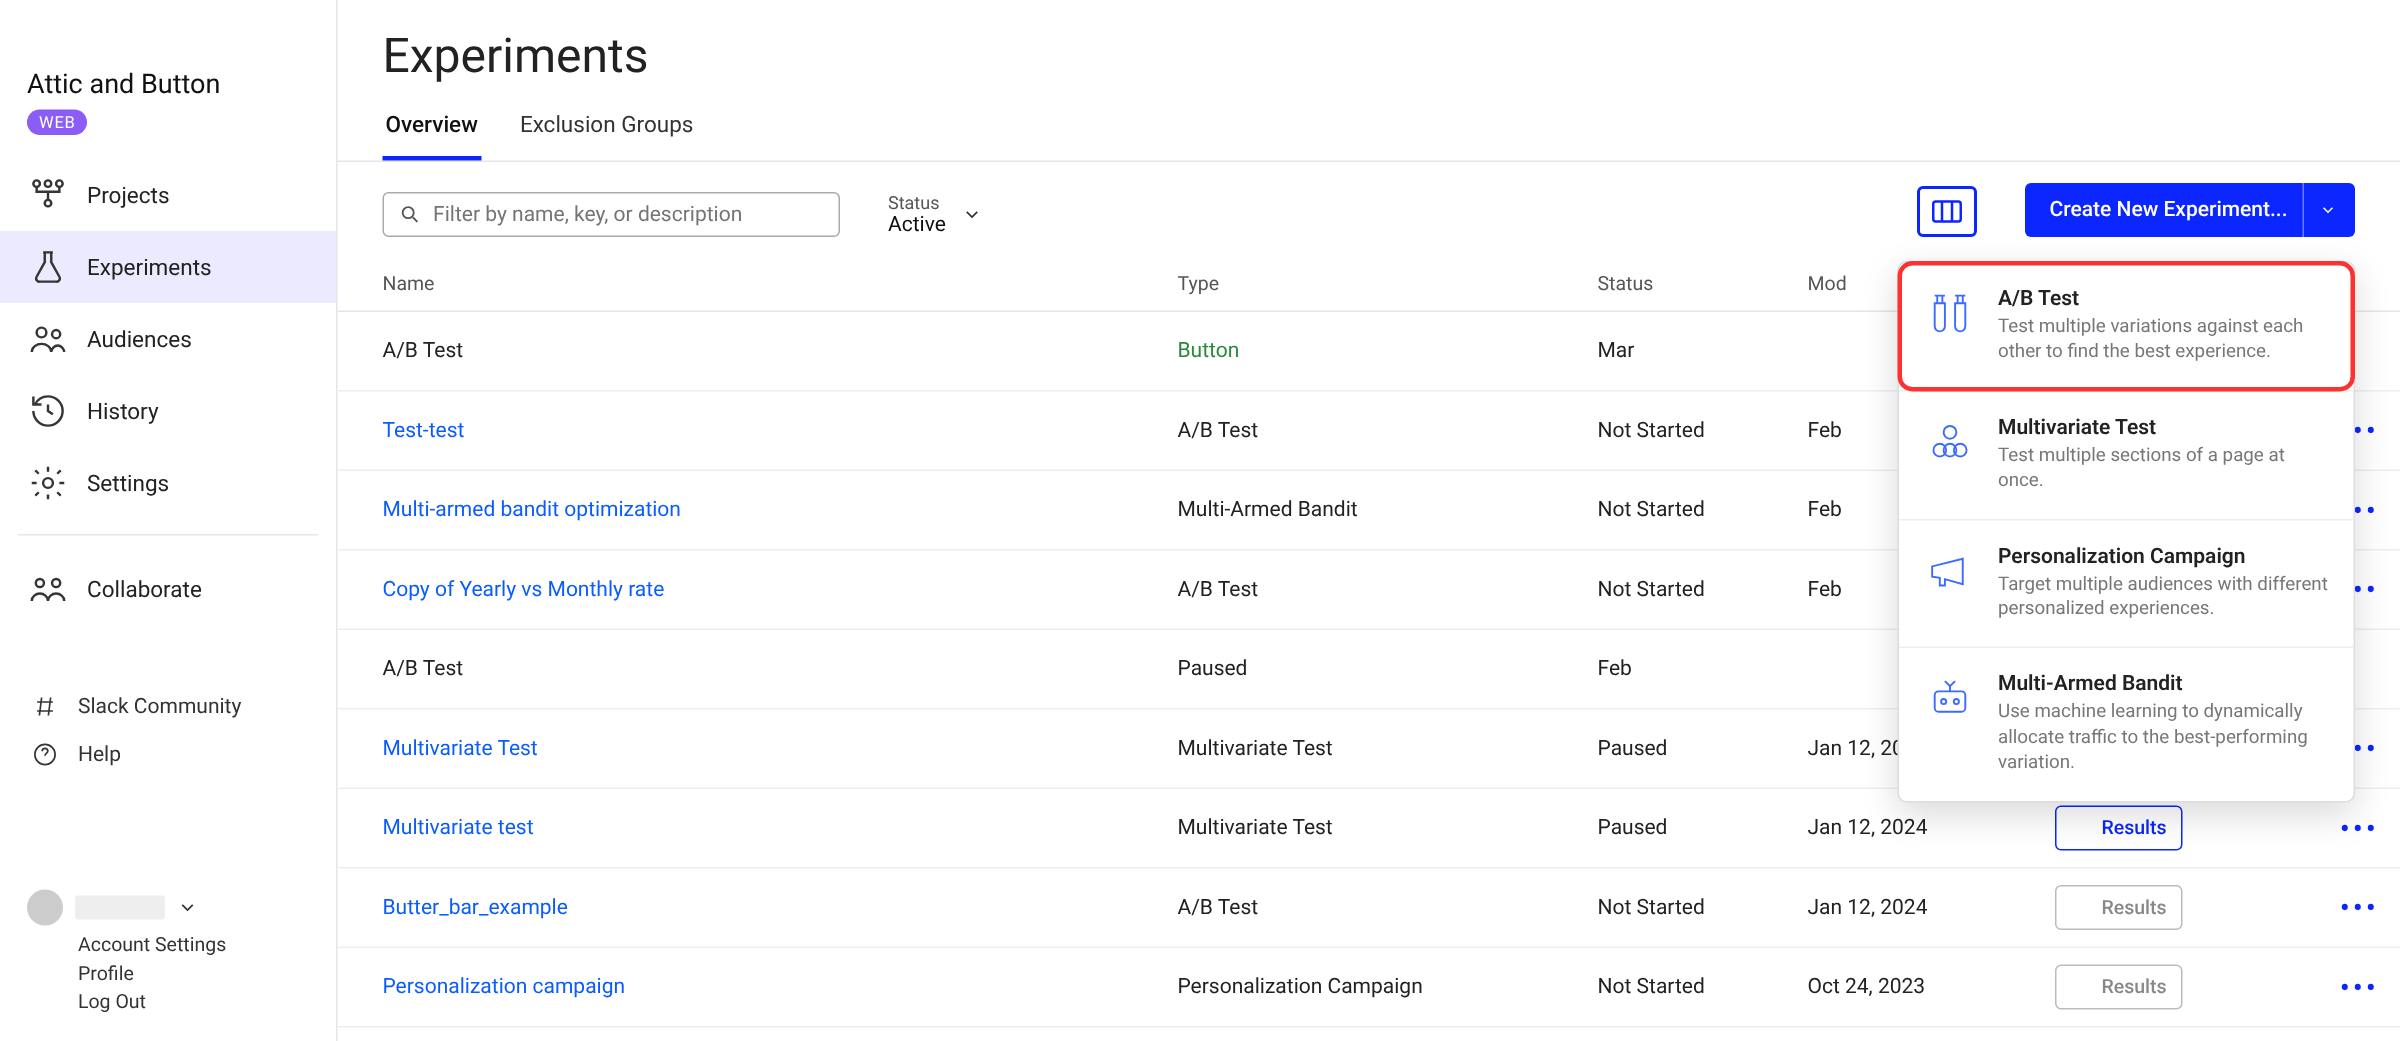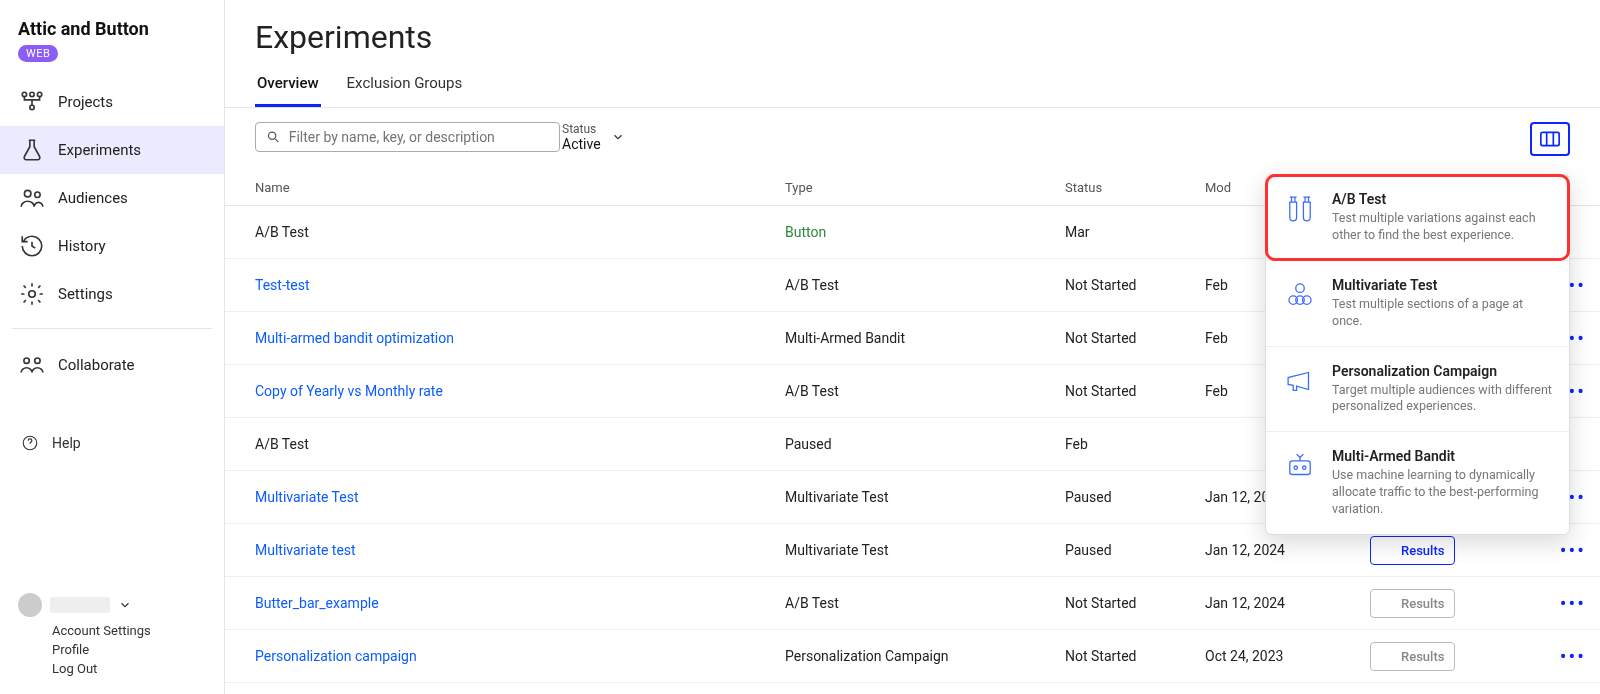--- a/index.html
+++ b/index.html
@@ -1,21 +1,21 @@
 <!DOCTYPE html>
 <html><head>
   <meta charset="utf-8">
   <style>
     * { margin:0; padding:0; box-sizing:border-box; font-family: -apple-system, BlinkMacSystemFont, "Segoe UI", Roboto, Helvetica, Arial, sans-serif; }
     body { display:flex; width:1600px; height:694px; background:#fff; color:#222; overflow:hidden; }
 
     
     .sidebar { width:225px; flex:0 0 225px; border-right:1px solid #e5e5e5; display:flex; flex-direction:column; }
     .sidebar-header { padding:18px 18px 10px 18px; }
-    .project-name { font-size:18px; font-weight:700; color:#111; }
+    .project-name { font-size:18px; font-weight:400; color:#111;margin-top:28px; }
     .web-badge { display:inline-block; margin-top:6px; background:#8b5cf6; color:#fff; font-size:11px; font-weight:400; padding:2px 8px; border-radius:10px; letter-spacing:0.5px; }
     .nav { padding:6px 0 4px 0; }
     .nav-item { display:flex; align-items:center; gap:12px; padding:10px 18px; font-size:15px; color:#222; cursor:pointer; }
     .nav-item.active { background:#eceafe; }
     .nav-item .icon { width:28px; height:28px; display:flex; align-items:center; justify-content:center; color:#333; }
     .nav-item svg { stroke:#353535; fill:none; stroke-width:1.5; }
     .sep { border-top:1px solid #e5e5e5; margin:6px 12px; }
     .nav-small { padding:4px 0 0 0; }
     .nav-small .nav-item { font-size:14px; padding:6px 20px; gap:12px; color:#333; }
     .nav-small .icon { width:20px; height:20px; }
@@ -25,21 +25,21 @@
     .name-blur { width:60px; height:16px; background:#eee; border-radius:2px; }
     .account-links div { padding:2px 0 2px 34px; font-size:13px; color:#333; cursor:pointer; }
 
     
     .main { flex:1; display:flex; flex-direction:column; overflow:hidden; position:relative; }
     .page-title { font-size:32px; font-weight:400; padding:18px 30px 8px 30px; color:#222; }
     .tabs { display:flex; gap:24px; padding:0 30px; border-bottom:1px solid #e5e5e5; }
     .tab { padding:10px 2px 12px 2px; font-size:15px; color:#333; cursor:pointer; }
     .tab.active { color:#111; border-bottom:3px solid #0b26ff; font-weight:500; }
 
-    .toolbar { display:flex; align-items:flex-start; padding:14px 30px; gap:2px; }
+    .toolbar { display:flex; align-items:flex-end; padding:14px 30px; gap:32px; }
     .search { display:flex; align-items:center; border:1px solid #aaa; border-radius:4px; padding:6px 10px; width:305px; gap:8px; color:#666; }
     .search input { border:none; outline:none; font-size:14px; width:100%; }
     .status-filter { display:flex; align-items:center; gap:10px; font-size:13px; cursor:pointer; }
     .status-filter .lbl { color:#555; font-size:12px; }
     .status-filter .val { color:#111; font-size:14px; }
     .spacer { flex:1; }
     .column-toggle { width:40px; height:34px; border:2px solid #0b26ff; border-radius:4px; display:flex; align-items:center; justify-content:center; cursor:pointer; color:#0b26ff; }
     .create-btn { height:36px; background:#0b26ff; color:#fff; border-radius:4px; display:flex; align-items:center; padding:0 12px 0 16px; font-size:14px; font-weight:500; cursor:pointer; gap:10px; }
     .create-btn .caret { border-left:1px solid rgba(255,255,255,0.4); padding-left:10px; display:flex; align-items:center; height:100%; }
 
@@ -132,20 +132,28 @@
             <path d="M2 19c0-2.5 2.5-4.5 5-4.5s5 2 5 4.5M12 19c0-2.5 2.5-4.5 5-4.5s5 2 5 4.5"></path>
           </svg>
         </span>
         <span>Collaborate</span>
       </div>
     </div>
   <div class="nav-small" id="nav-secondary" style="margin-top:30px;">
       <div class="nav-item">
         <span class="icon">
           <svg width="18" height="18" viewBox="0 0 24 24">
+            <path d="M5 8h14M5 16h14M9 4l-2 16M17 4l-2 16"></path>
+          </svg>
+        </span>
+        <span>Slack Community</span>
+      </div>
+      <div class="nav-item">
+        <span class="icon">
+          <svg width="18" height="18" viewBox="0 0 24 24">
             <circle cx="12" cy="12" r="9"></circle>
             <path d="M9.5 9a2.5 2.5 0 115 0c0 1.5-2.5 2-2.5 4M12 17h.01"></path>
           </svg>
         </span>
         <span>Help</span>
       </div>
     </div>
 
   <div class="account">
     <div class="account-row">
@@ -186,20 +194,28 @@
       <svg width="14" height="14" viewBox="0 0 24 24">
           <path d="M6 9l6 6 6-6" stroke="#333" fill="none" stroke-width="2"></path>
         </svg>
     </div>
     <div class="spacer"></div>
     <div class="column-toggle">
       <svg width="20" height="16" viewBox="0 0 24 18">
           <rect x="1" y="1" width="22" height="16" rx="2" stroke="#0b26ff" fill="none" stroke-width="2"></rect>
           <path d="M8 1v16M16 1v16" stroke="#0b26ff" stroke-width="2"></path>
         </svg>
+    </div>
+    <div class="create-btn">
+      <span>Create New Experiment...</span>
+      <span class="caret">
+        <svg width="12" height="12" viewBox="0 0 24 24">
+            <path d="M6 9l6 6 6-6" stroke="#fff" fill="none" stroke-width="2"></path>
+          </svg>
+      </span>
     </div>
   </div>
 
   <div class="table">
     <div class="thead" id="thead">
         <div>Name</div>
         <div>Type</div>
         <div>Status</div>
         <div>Mod</div>
         <div></div>

